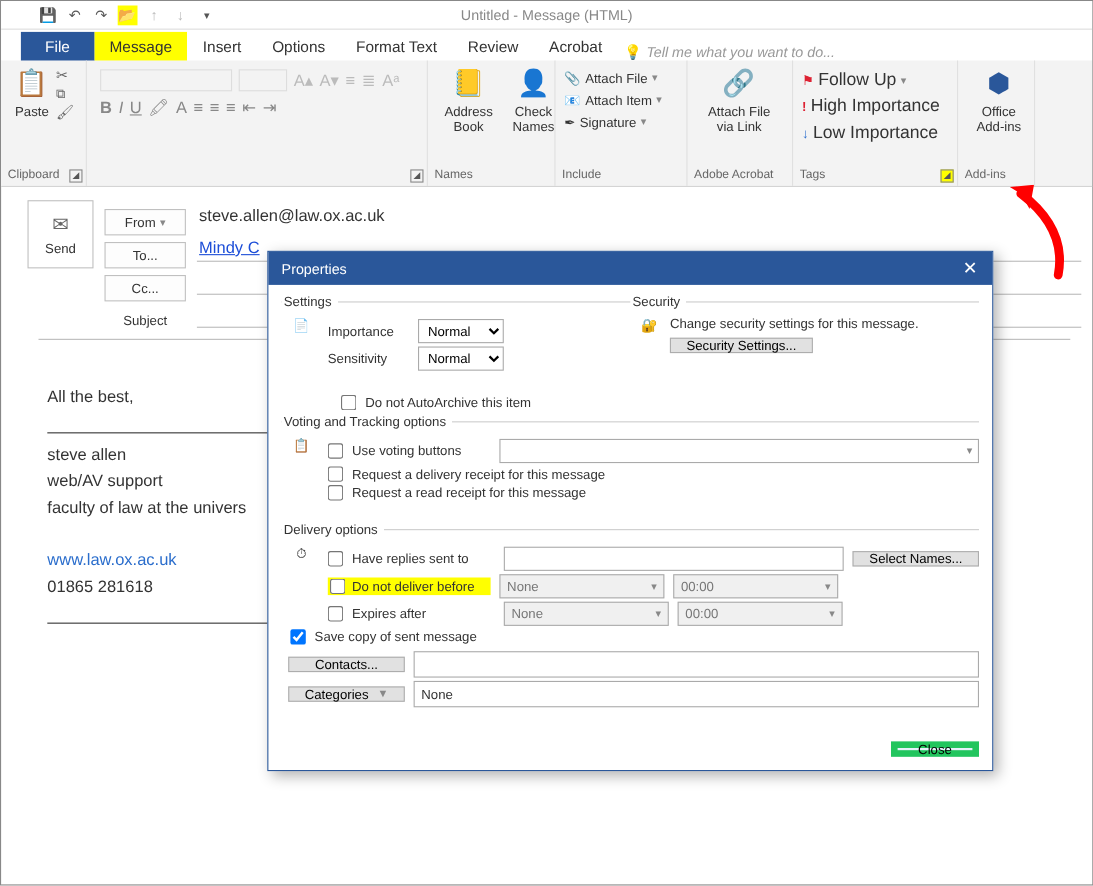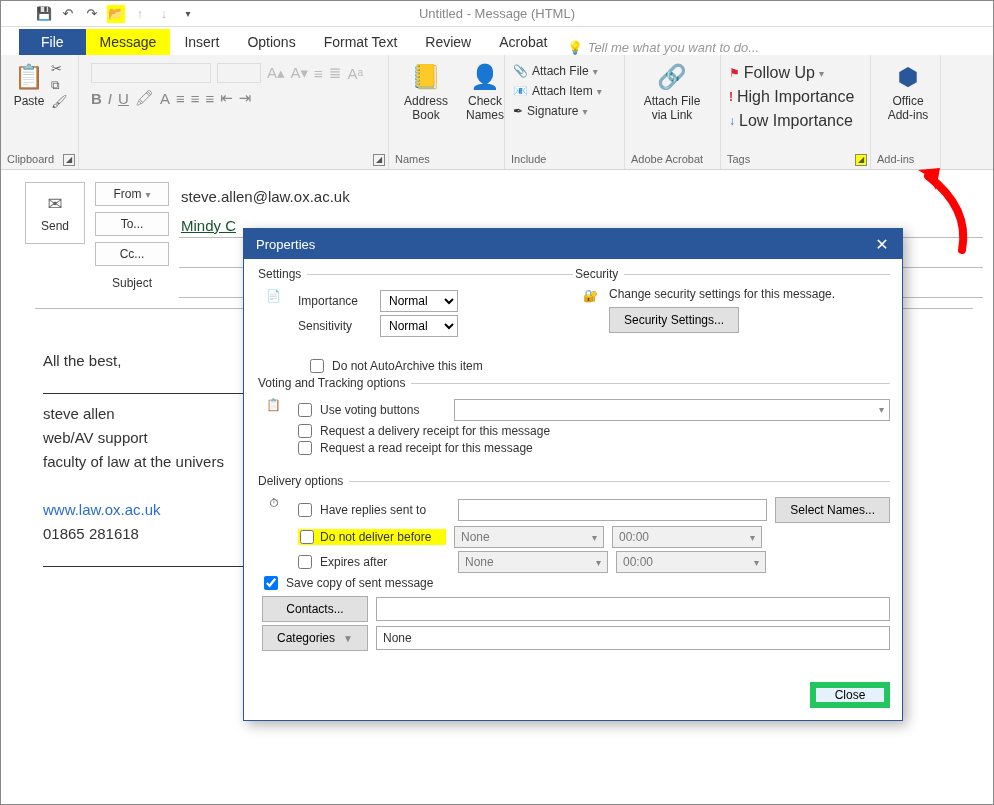--- a/index.html
+++ b/index.html
@@ -25,44 +25,44 @@
   .bigbtn .ic { width:32px; height:32px; display:flex; align-items:center; justify-content:center; font-size:24px;}
   .smallstack { display:flex; flex-direction:column; gap:2px; padding-top:2px;}
   .smallbtn { font-size:12px; display:flex; align-items:center; gap:4px; padding:1px 2px; cursor:pointer;}
   .txtbtns { display:flex; gap:6px; align-items:center; color:#666;}
   .txtbtns span { cursor:pointer; font-size:15px;}
   .launcher { position:absolute; right:3px; bottom:3px; width:12px; height:12px; border:1px solid #888; font-size:8px; line-height:10px; text-align:center; color:#555; cursor:pointer;}
   .hl-launcher { background:#ffff00; }
   
   .compose { display:flex; padding:12px 10px 0 24px; gap:10px;}
   .sendbox { width:60px; height:62px; border:1px solid #c0c0c0; display:flex; flex-direction:column; align-items:center; justify-content:center; gap:4px; cursor:pointer; font-size:12px;}
-  .fieldcol { display:flex; flex-direction:column; gap:6px;}
+  .fieldcol { display:flex; flex-direction:column; gap:6px;justify-content:flex-end;}
   .fieldbtn { width:74px; height:24px; border:1px solid #c0c0c0; background:#fdfdfd; font-size:12px; cursor:pointer; display:flex; align-items:center; justify-content:center;}
   .sublabel { font-size:12px; color:#333; text-align:center; width:74px; padding-top:4px;}
   .valcol { flex:1; display:flex; flex-direction:column; gap:6px; padding-top:2px;}
   .valline { height:24px; border-bottom:1px solid #bbb; font-size:15px; display:flex; align-items:center; padding-left:2px;}
-  .tolink { text-decoration:underline; color:#14532d;}
+  .tolink { text-decoration:underline; color:#1d4ed8;}
   
   .msgbody { margin:10px 20px 0 34px; border-top:1px solid #bbb; padding:40px 8px; font-size:15px; line-height:1.6;}
   .msgbody hr { border:none; border-top:1px solid #333; margin:20px 0 8px; width:320px;}
   .msgbody a { color:#2a6dcc; text-decoration:none;}
   
   .dialog { position:absolute; left:243px; top:228px; width:660px; background:#fff; border:1px solid #2a579a; box-shadow:4px 4px 12px rgba(0,0,0,.3);}
   .dlgtitle { background:#2a579a; color:#fff; height:30px; display:flex; align-items:center; justify-content:space-between; padding:0 8px 0 12px; font-size:13px;}
   .closex { width:24px; height:24px; display:flex; align-items:center; justify-content:center; cursor:pointer; font-size:16px;}
   .dlgbody { padding:8px 12px 12px; font-size:12px;}
   fieldset { border:1px solid #ccc; border-left:none; border-right:none; border-bottom:none; margin:0 0 6px 0; padding:6px 0 10px 0;}
   legend { color:#333; font-size:12px; padding-right:6px;}
   .frow { display:flex; align-items:center; gap:8px; margin:3px 0 3px 54px;}
   .frow.ind0 { margin-left:6px; }
   .frow label { font-size:12px; }
   select.sel, input.txt { border:1px solid #aaa; background:#fff; height:22px; font-size:12px; padding:0 4px;}
   select.sel { width:78px;}
   input[type=checkbox]{ width:14px; height:14px; margin:0;}
-  .btn { border:1px solid #adadad; background:#e1e1e1; height:26px; padding:0 14px; font-size:12px; cursor:pointer; display:inline-flex; align-items:center;}
+  .btn { border:1px solid #adadad; background:#e1e1e1; height:14px; padding:0 14px; font-size:12px; cursor:pointer; display:inline-flex; align-items:center;}
   .btn.def { border:6px solid #22c55e; background:#e5f1fb;}
   .datebox { border:1px solid #aaa; background:#f0f0f0; color:#777; height:22px; width:150px; padding:0 6px; display:flex; align-items:center; justify-content:space-between;}
   .timebox { border:1px solid #aaa; background:#f0f0f0; color:#777; height:22px; width:150px; padding:0 6px; display:flex; align-items:center; justify-content:space-between;}
   .dropic { font-size:10px; color:#888;}
   .wide { flex:1; border:1px solid #aaa; height:22px;}
   .hl { background:#ffff00; padding:1px 2px;}
   .catbox { border:1px solid #aaa; height:24px; flex:1; padding:2px 6px; display:flex; align-items:center;}
   .footer { display:flex; justify-content:flex-end; padding-top:12px;}
   
   .arrow { position:absolute; left:900px; top:168px; pointer-events:none;}

